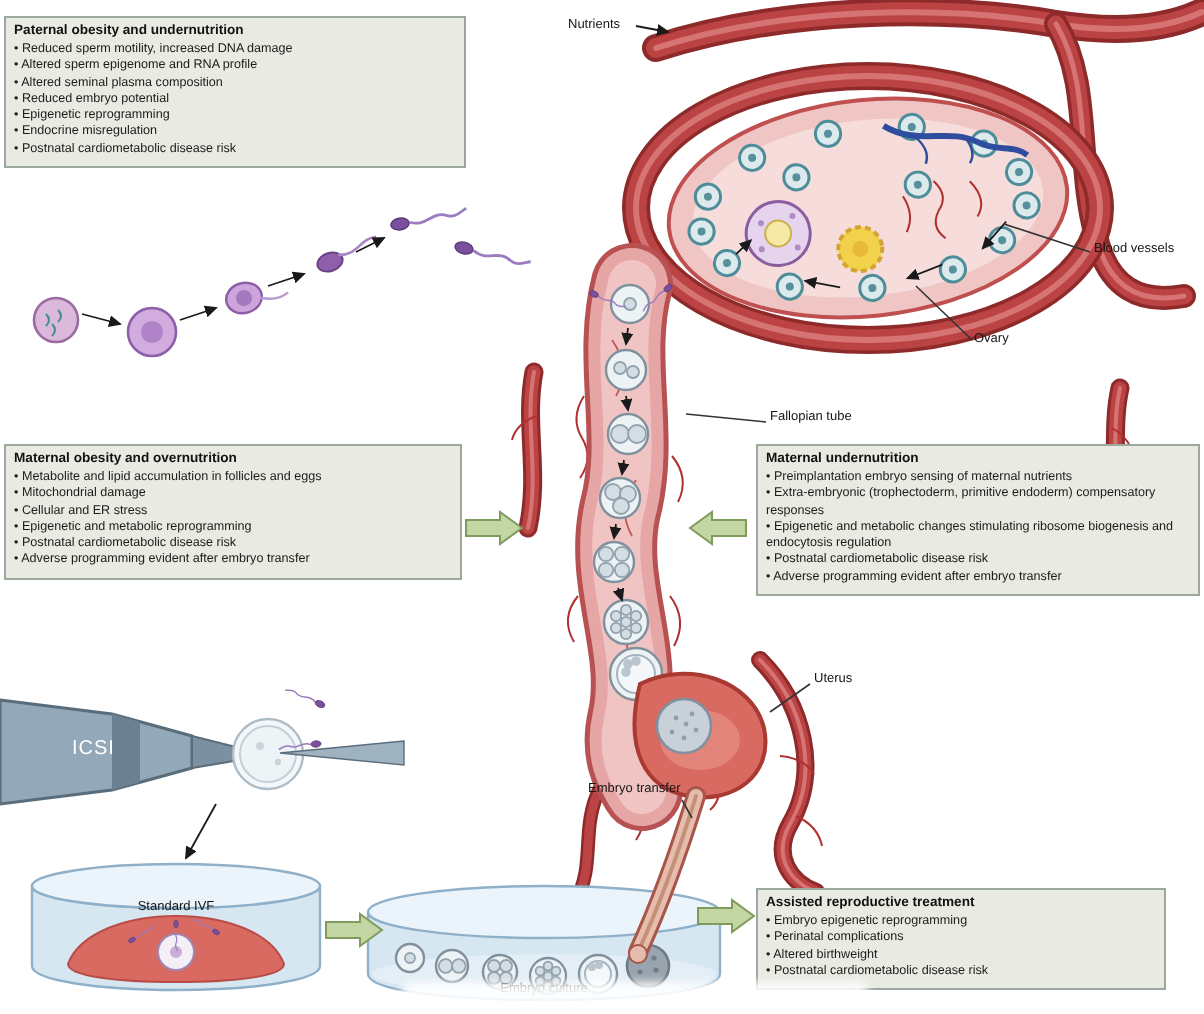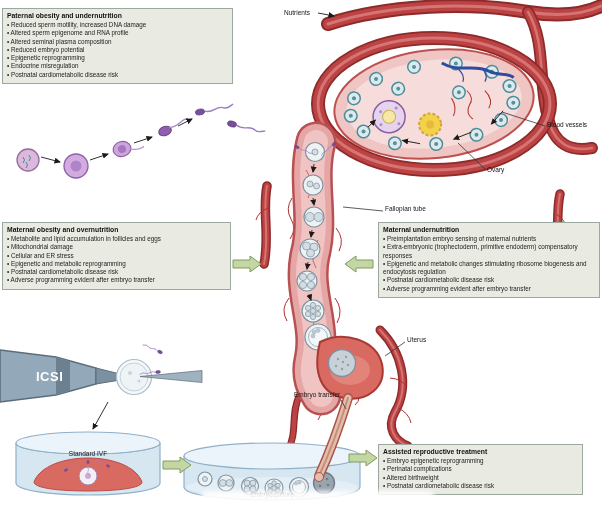--- a/index.html
+++ b/index.html
@@ -4,21 +4,21 @@
 <style>
   body{margin:0}
   .stage{position:relative;width:602px;height:507px;background:#fff;font-family:"Liberation Sans",sans-serif;overflow:hidden}
   .stage > svg{position:absolute;left:0;top:0;z-index:1}
   .info-box{position:absolute;background:var(--box-bg,#e9eae2);border:1px solid #9aa89e;padding:3px 4px 4px;box-sizing:border-box;z-index:2}
   .info-box h4{margin:0 0 2px;font-size:6.8px;font-weight:700;color:#111}
   .info-box ul{margin:0;padding:0;list-style:none}
   .info-box li{font-size:6.3px;line-height:1.32;color:#1c1c1c}
   .info-box li::before{content:"• "}
   .lbl{position:absolute;font-size:6.5px;color:#151515;white-space:nowrap;z-index:2}
-  .lbl.white{color:#fff;font-weight:700;font-size:13px;letter-spacing:.5px}
+  .lbl.white{color:#fff;font-weight:400;font-size:10px;letter-spacing:.5px}
   .center{transform:translateX(-50%)}
   .watermark{position:absolute;z-index:4;font-size:44px;color:rgba(255,255,255,.97);white-space:nowrap;letter-spacing:1px;font-weight:400;text-shadow:0 0 2px rgba(120,120,120,.35)}
   .smear{position:absolute;z-index:4;background:rgba(255,255,255,.9);filter:blur(2px);border-radius:8px}
   
   .vOut{fill:none;stroke:#8e2a2a;stroke-linecap:round}
   .vMid{fill:none;stroke:#bc4343;stroke-linecap:round}
   .vHi{fill:none;stroke:#da7c7c;stroke-linecap:round;opacity:.85}
   .cap{fill:none;stroke:#b03030;stroke-width:1}
   .embO{fill:#edf2f5;stroke:#80919d;stroke-width:1.2}
   .embI{fill:#d3dde4;stroke:#91a1ad;stroke-width:.9}

